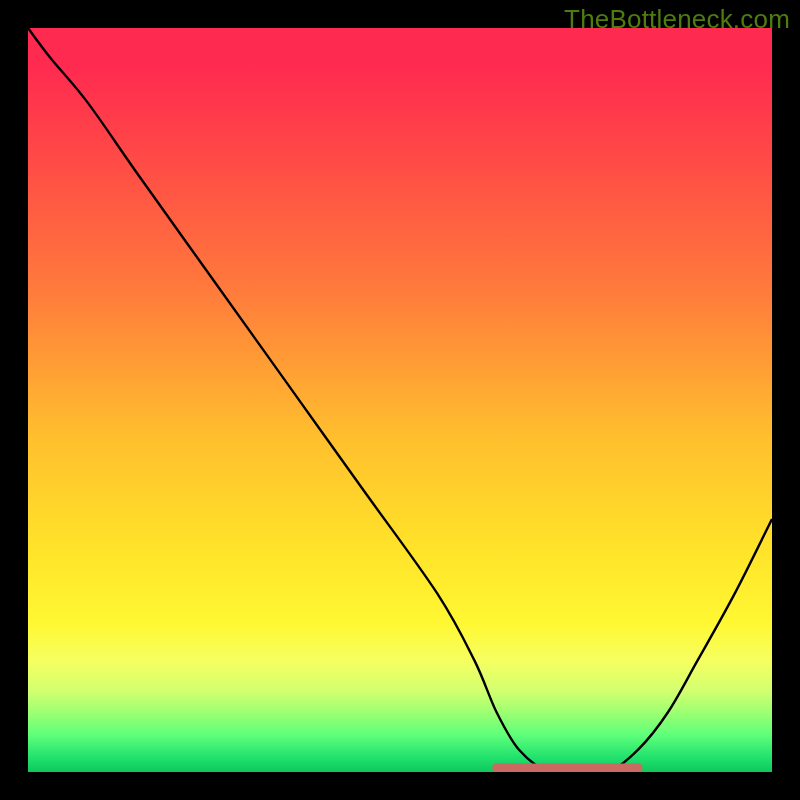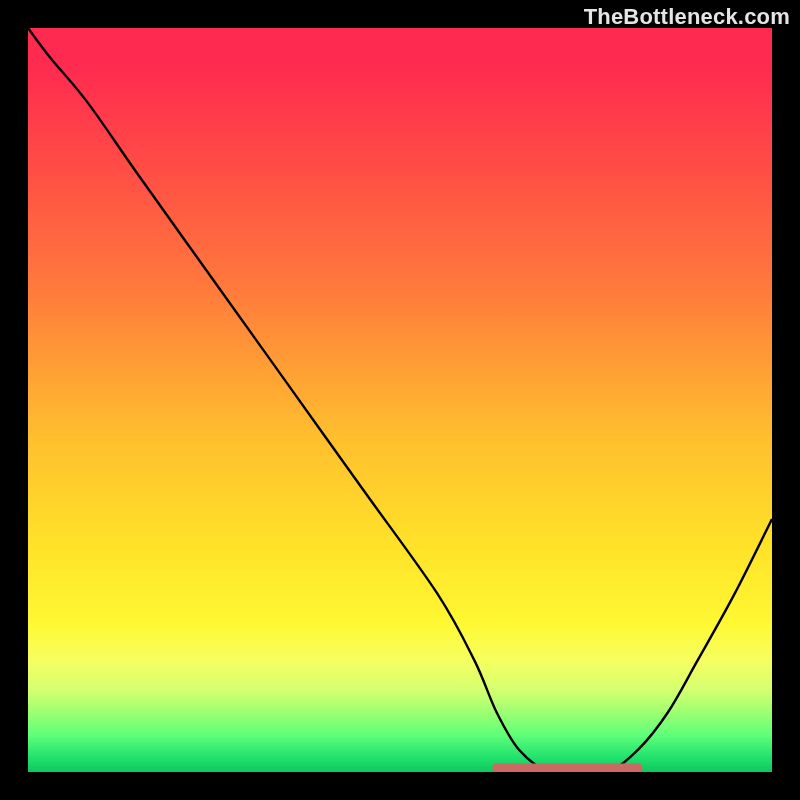--- a/index.html
+++ b/index.html
@@ -16,23 +16,23 @@
     top: 0;
     left: 0;
     width: 800px;
     height: 800px;
     background: #000;
   }
   .watermark {
     position: absolute;
     top: 4px;
     right: 10px;
-    color: #e5e5e5;
-    font-size: 22px;
-    font-weight: 700;
+    color: #4d7c0f;
+    font-size: 26px;
+    font-weight: 400;
     letter-spacing: 0.2px;
     z-index: 10;
   }
   .plot {
     position: absolute;
     top: 28px;
     left: 28px;
     width: 744px;
     height: 744px;
     overflow: hidden;

